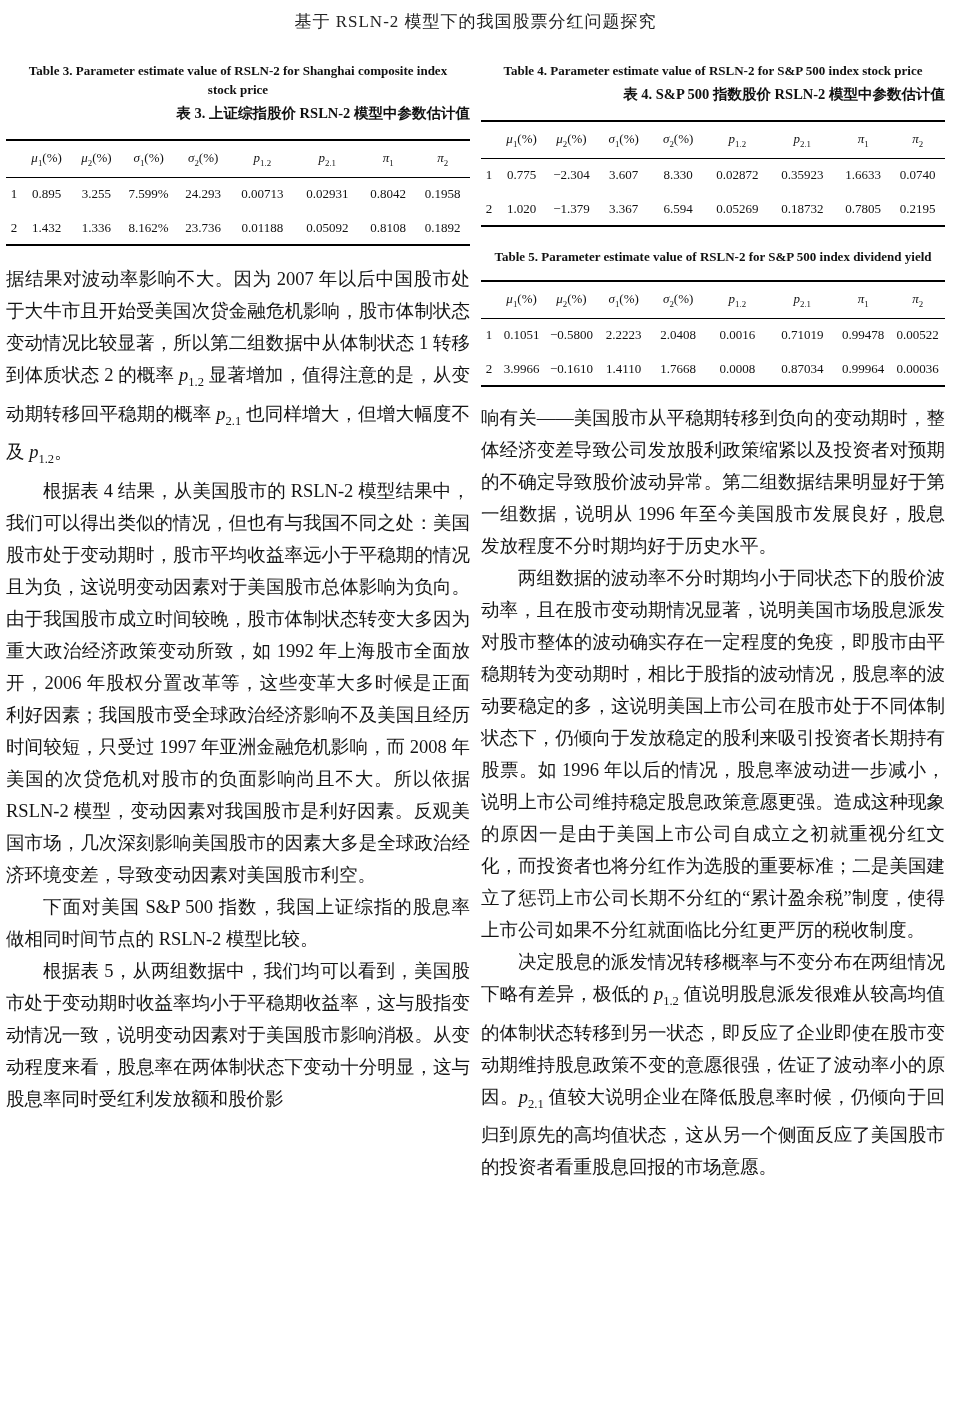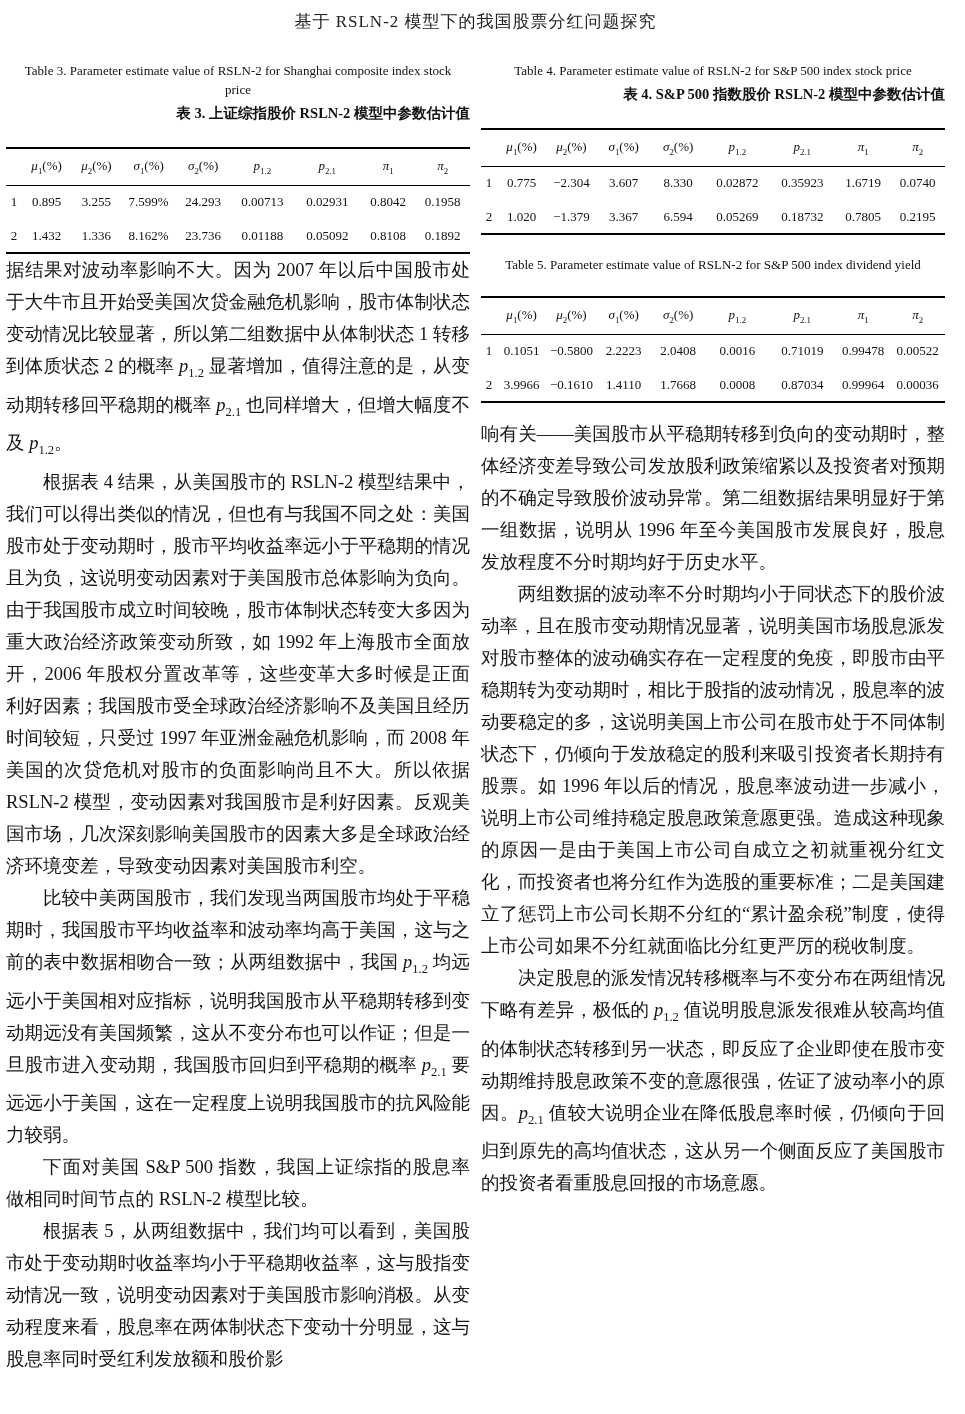--- a/index.html
+++ b/index.html
@@ -10,45 +10,45 @@
     color:#111111;
   }
   .page { width:100%; height:100%; padding:8px 20px 0 6px; position:relative; }
   .doc-title {
     text-align:center; font-size:17px; letter-spacing:1px; color:#222;
     margin-top:2px;
   }
   .cols { display:flex; justify-content:space-between; margin-top:28px; }
   .col { width:464px; }
   .tbl-title-en {
-    font-weight:normal; font-size:13px; line-height:19px; text-align:center;
+    font-weight:bold; font-size:13px; line-height:19px; text-align:center;
     max-width:445px; margin:0 auto;
   }
   .tbl-title-zh {
     font-weight:bold; font-size:14.5px; line-height:24px; text-align:right;
     margin-top:2px;
   }
-  table { width:100%; border-collapse:collapse; margin-top:22px;
+  table { width:100%; border-collapse:collapse; margin-top:14px;
     border-top:2px solid #000; border-bottom:2px solid #000; }
   thead tr { border-bottom:1px solid #000; }
   th, td { text-align:center; font-weight:normal; font-size:13px; padding:0 1px; height:34px; white-space:nowrap; }
   thead th { height:37px; }
   th:first-child, td:first-child { width:3.5%; }
   th:nth-child(2), td:nth-child(2) { width:10.5%; }
   th:nth-child(3), td:nth-child(3) { width:11%; }
   th:nth-child(4), td:nth-child(4) { width:11.5%; }
   th:nth-child(5), td:nth-child(5) { width:12%; }
   th:nth-child(6), td:nth-child(6) { width:13.5%; }
   th:nth-child(7), td:nth-child(7) { width:14.5%; }
   th:nth-child(8), td:nth-child(8) { width:11.75%; }
   th:nth-child(9), td:nth-child(9) { width:11.75%; }
   sub { font-size:0.68em; }
   i.mv { font-style:italic; }
   .tbl-block-2 { margin-top:20px; }
-  .text-block { }
+  .text-block { margin-top:17px; }
   .text-block-r { margin-top:15px; }
   .text-block p {
     font-size:18.5px; line-height:32px; text-align:justify; text-indent:2em;
     color:#151515;
   }
   .text-block p.cont { text-indent:0; }
   .footer {
     position:absolute; left:6px; right:10px; top:1379px;
     display:flex; justify-content:space-between; align-items:baseline;
     font-size:16px;
@@ -104,21 +104,20 @@
                 <td>0.05092</td>
                 <td>0.8108</td>
                 <td>0.1892</td>
               </tr>
             </tbody>
         </table>
       </div>
       <div class="text-block">
         <p class="cont">据结果对波动率影响不大。因为 2007 年以后中国股市处于大牛市且开始受美国次贷金融危机影响，股市体制状态变动情况比较显著，所以第二组数据中从体制状态 1 转移到体质状态 2 的概率 <i class="mv">p</i><sub>1.2</sub> 显著增加，值得注意的是，从变动期转移回平稳期的概率 <i class="mv">p</i><sub>2.1</sub> 也同样增大，但增大幅度不及 <i class="mv">p</i><sub>1.2</sub>。</p>
         <p>根据表 4 结果，从美国股市的 RSLN-2 模型结果中，我们可以得出类似的情况，但也有与我国不同之处：美国股市处于变动期时，股市平均收益率远小于平稳期的情况且为负，这说明变动因素对于美国股市总体影响为负向。由于我国股市成立时间较晚，股市体制状态转变大多因为重大政治经济政策变动所致，如 1992 年上海股市全面放开，2006 年股权分置改革等，这些变革大多时候是正面利好因素；我国股市受全球政治经济影响不及美国且经历时间较短，只受过 1997 年亚洲金融危机影响，而 2008 年美国的次贷危机对股市的负面影响尚且不大。所以依据 RSLN-2 模型，变动因素对我国股市是利好因素。反观美国市场，几次深刻影响美国股市的因素大多是全球政治经济环境变差，导致变动因素对美国股市利空。</p>
-        <p>比较中美两国股市，我们发现当两国股市均处于平稳期时，我国股市平均收益率和波动率均高于美国，这与之前的表中数据相吻合一致；从两组数据中，我国 <i class="mv">p</i><sub>1.2</sub> 均远远小于美国相对应指标，说明我国股市从平稳期转移到变动期远没有美国频繁，这从不变分布也可以作证；但是一旦股市进入变动期，我国股市回归到平稳期的概率 <i class="mv">p</i><sub>2.1</sub> 要远远小于美国，这在一定程度上说明我国股市的抗风险能力较弱。</p>
         <p>下面对美国 S&amp;P 500 指数，我国上证综指的股息率做相同时间节点的 RSLN-2 模型比较。</p>
         <p>根据表 5，从两组数据中，我们均可以看到，美国股市处于变动期时收益率均小于平稳期收益率，这与股指变动情况一致，说明变动因素对于美国股市影响消极。从变动程度来看，股息率在两体制状态下变动十分明显，这与股息率同时受红利发放额和股价影</p>
       </div>
     </div>
 
     <div class="col">
       <div class="tbl-block">
         <div class="tbl-title-en">Table 4. Parameter estimate value of RSLN-2 for S&amp;P 500 index stock price</div>
         <div class="tbl-title-zh">表 4. S&amp;P 500 指数股价 RSLN-2 模型中参数估计值</div>
         <table>
@@ -137,21 +136,21 @@
             </thead>
           <tbody>
               <tr>
                 <td>1</td>
                 <td>0.775</td>
                 <td>−2.304</td>
                 <td>3.607</td>
                 <td>8.330</td>
                 <td>0.02872</td>
                 <td>0.35923</td>
-                <td>1.6719</td>
+                <td>1.6633</td>
                 <td>0.0740</td>
               </tr>
               <tr>
                 <td>2</td>
                 <td>1.020</td>
                 <td>−1.379</td>
                 <td>3.367</td>
                 <td>6.594</td>
                 <td>0.05269</td>
                 <td>0.18732</td>

